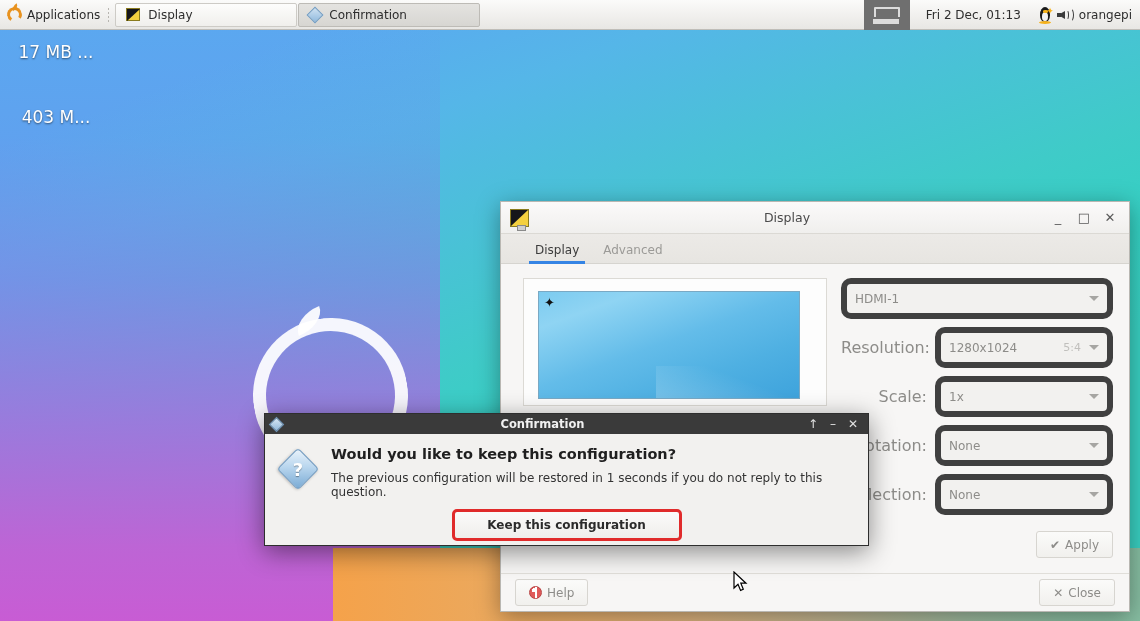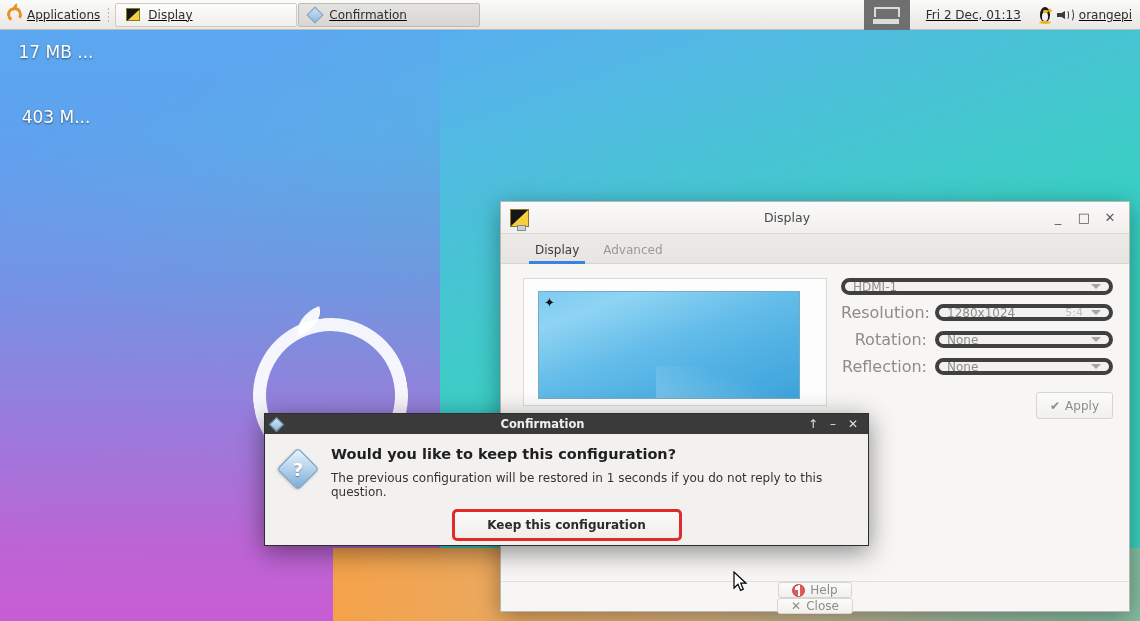--- a/index.html
+++ b/index.html
@@ -72,21 +72,21 @@
     content:''; position:absolute; left:4px; right:4px; bottom:4px;
     height:2px; background: rgba(110,140,165,0.55); border-radius:1px;
   }
   .desk-icon .lbl { display:block; white-space: nowrap; }
 
   
   #taskbar {
     position: absolute; left:0; top:0; width:1140px; height:30px;
     background: linear-gradient(180deg,#fbfbfa 0%, #f2f1ef 48%, #e8e7e4 100%);
     border-bottom: 1px solid #bfbdb8;
-    display: flex; align-items: center; z-index: 50; text-decoration: underline;
+    display: flex; align-items: center; z-index: 50;
   }
   #app-menu {
     display:flex; align-items:center; gap:5px;
     height:100%; padding: 0 6px 0 7px; cursor: pointer;
   }
   #app-menu .ringlogo {
     width:15px; height:15px; border-radius:50%;
     border: 3px solid #e8921f; border-bottom-color: transparent;
     transform: rotate(-12deg); position: relative;
   }
@@ -243,21 +243,21 @@
   #monitor-rect .sheen {
     position:absolute; right:0; bottom:0; width:55%; height:30%;
     background: linear-gradient(200deg, rgba(255,255,255,0) 40%, rgba(255,255,255,0.22) 100%);
   }
   #below-preview {
     height:26px; border:1px solid #dcdad5; background:#fcfcfb;
   }
 
   #settings-col { width:272px; display:flex; flex-direction:column; gap:8px; }
   .combo {
-    height:17px; background:#f2f1ef; border:4px solid #404040; border-radius:10px;
+    height:41px; background:#f2f1ef; border:6px solid #404040; border-radius:10px;
     display:flex; align-items:center; padding: 0 8px; color:#8d8c89; font-size:12px;
     cursor:pointer; position:relative;
   }
   .combo .val { flex:1; }
   .combo .sub { color:#c0bfbc; font-size:11px; padding-right:8px; }
   .caret {
     width:0;height:0;border-left:5px solid transparent;border-right:5px solid transparent;
     border-top:5px solid #a6a5a2;
   }
   .field-row { display:flex; align-items:center; gap:8px; }
@@ -266,23 +266,23 @@
   }
   .field-row .combo { flex:1; }
   #apply-row { display:flex; justify-content:flex-end; padding-top:8px; }
   .btn {
     height:27px; padding: 0 13px; border:1px solid #d7d5d0; border-radius:3px;
     background: linear-gradient(180deg,#fbfbfa,#f1f0ed);
     display:flex; align-items:center; gap:5px; font-size:12px; color:#8d8c89;
     cursor:pointer;
   }
   #win-display .footer {
-    height:30px; border-top:1px solid #e0ded9;
+    height:38px; border-top:1px solid #e0ded9;
     display:flex; align-items:center; justify-content:space-between;
-    padding: 0 14px; background:#f7f6f5;flex-direction:column;
+    padding: 0 14px; background:#f7f6f5;
   }
   .help-ico {
     width:13px;height:13px;border-radius:50%;
     background: radial-gradient(circle at 35% 30%, #fff 0 18%, #e05a5a 20% 100%);
     border:1px solid #b84242; position:relative; flex:none;
   }
   .help-ico:after{
     content:''; position:absolute; left:5px; top:0; width:2px; height:11px;
     background:#fff;
   }
@@ -445,20 +445,27 @@
 
       <div class="field-row">
         <span class="lab">Resolution:</span>
         <span class="combo">
           <span class="val">1280x1024</span>
           <span class="sub">5:4</span>
           <span class="caret"></span>
         </span>
       </div>
 
+      <div class="field-row">
+        <span class="lab">Scale:</span>
+        <span class="combo">
+          <span class="val">1x</span>
+          <span class="caret"></span>
+        </span>
+      </div>
 
 
       <div class="field-row">
         <span class="lab">Rotation:</span>
         <span class="combo">
           <span class="val">None</span>
           <span class="caret"></span>
         </span>
       </div>
 

